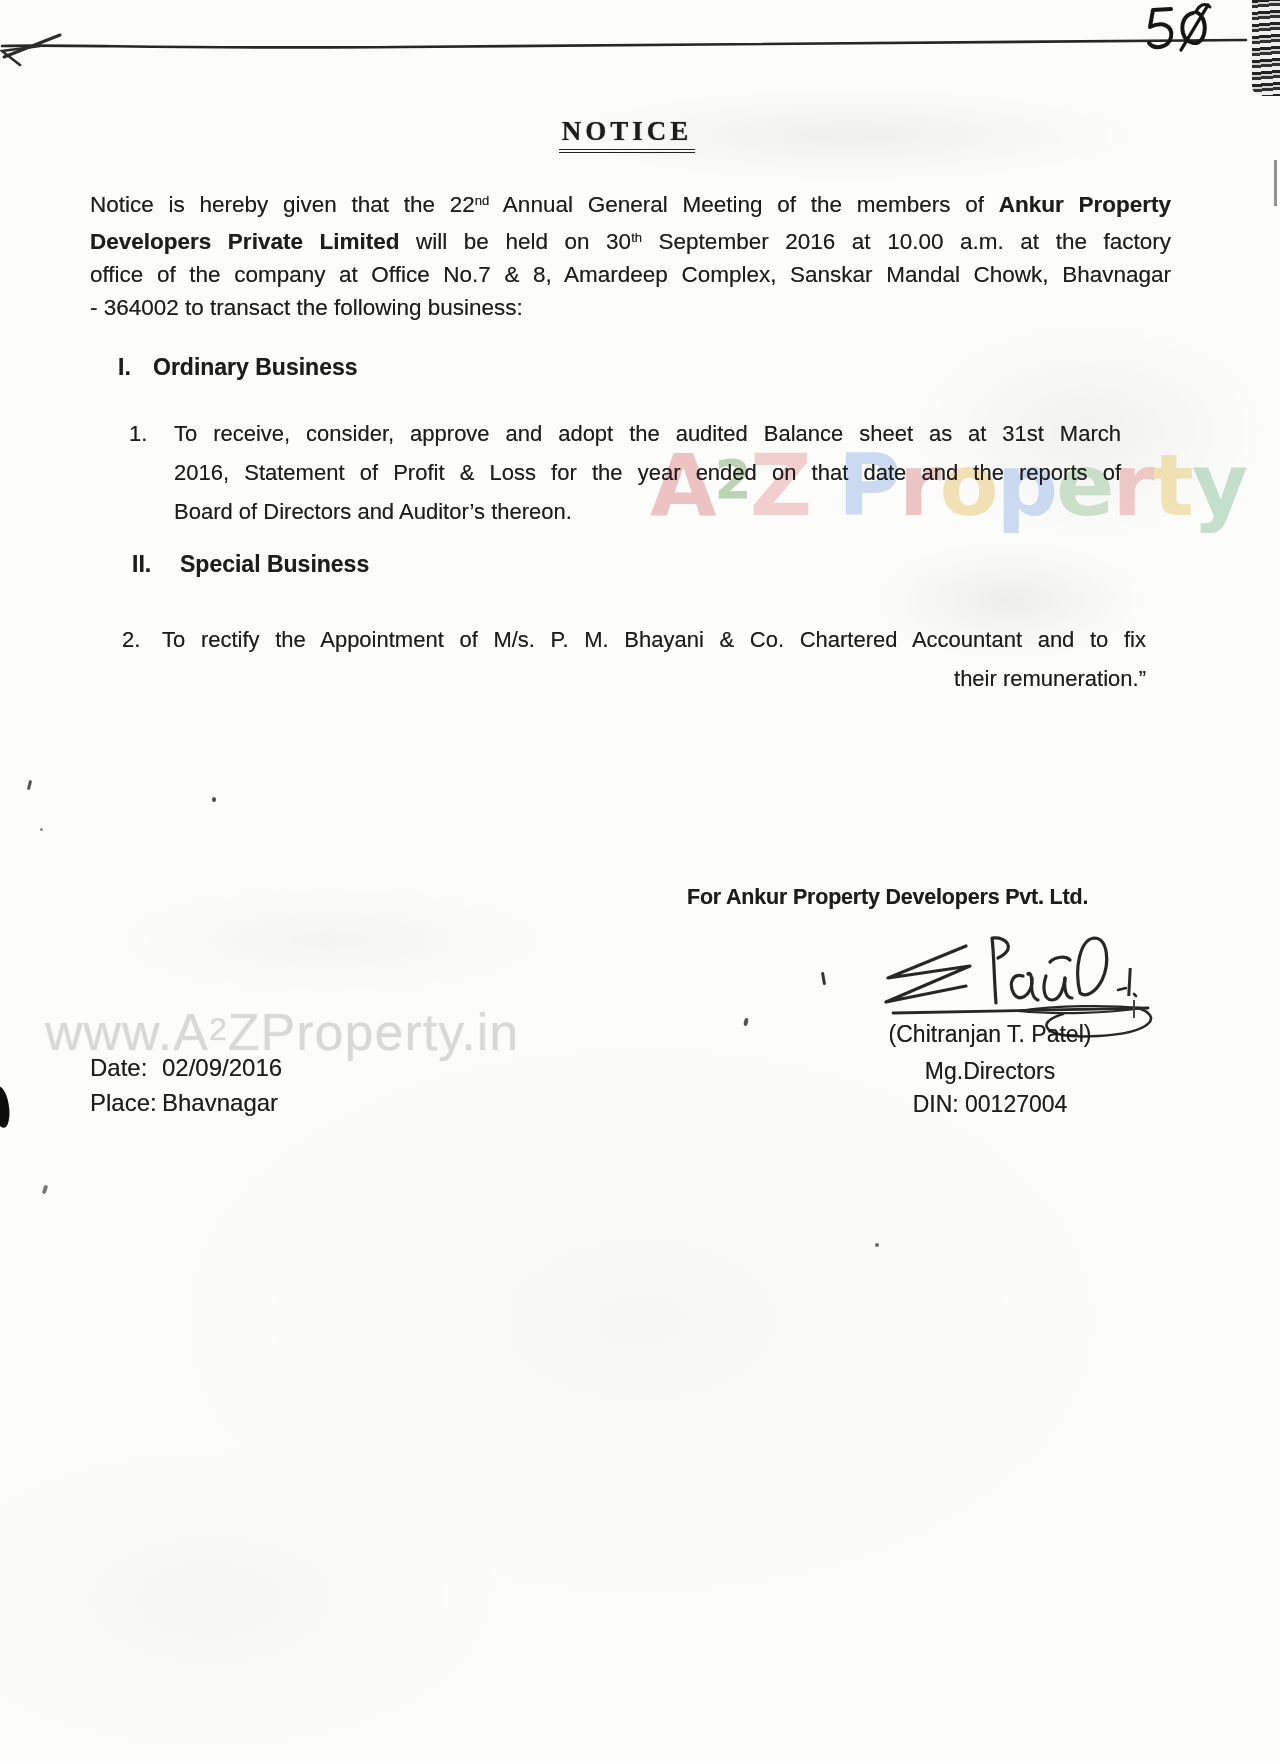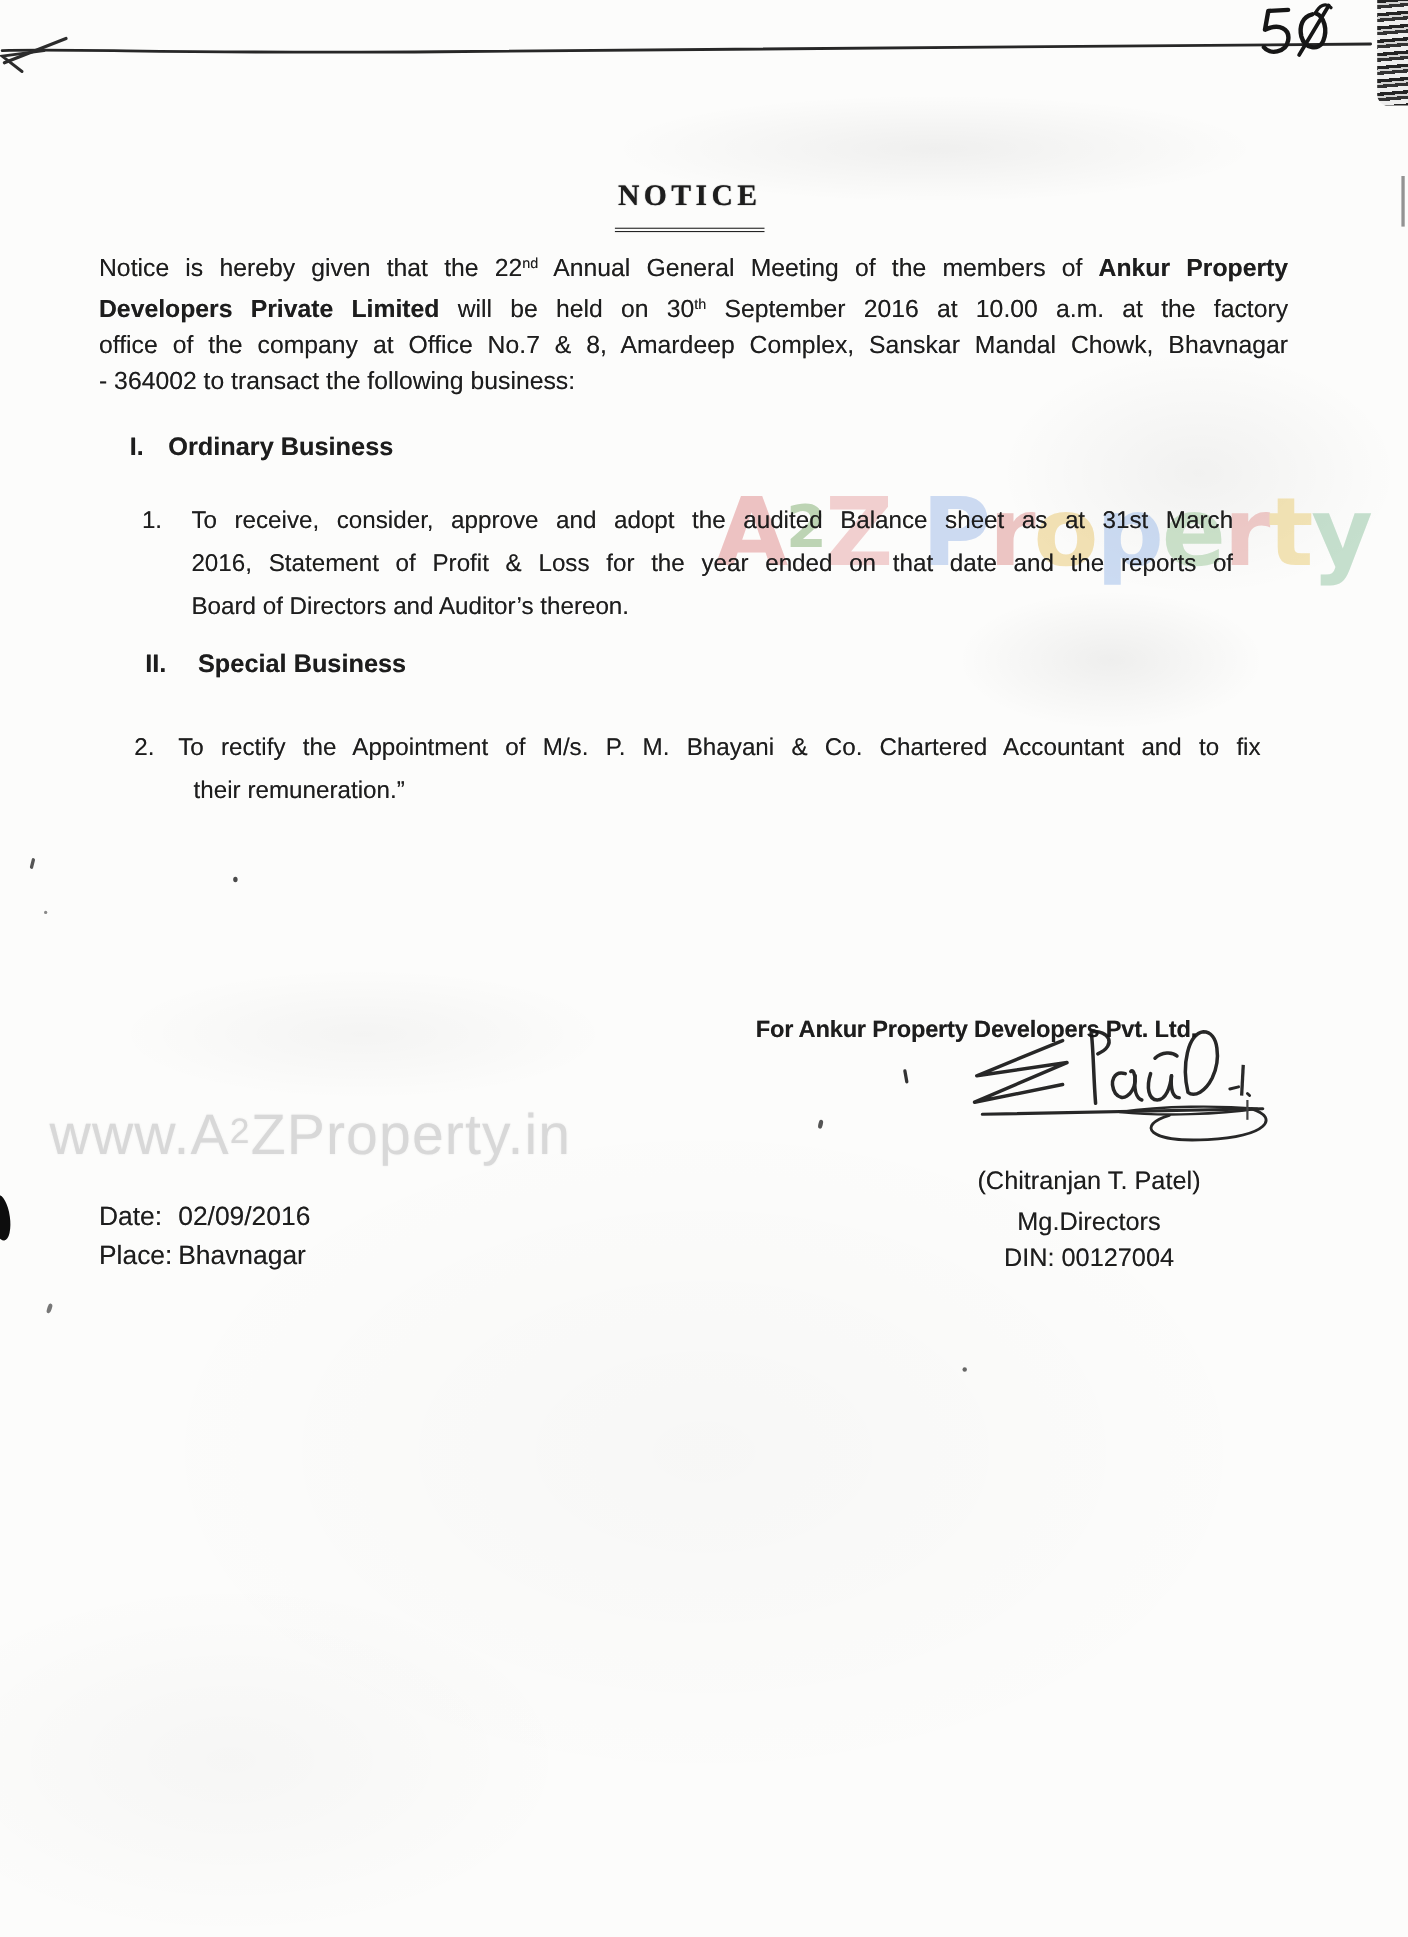--- a/index.html
+++ b/index.html
@@ -10,32 +10,32 @@
   }
   .wash{position:absolute;inset:0;pointer-events:none;z-index:1;
     background:
       radial-gradient(ellipse 420px 70px at 850px 135px, rgba(0,0,0,.05), transparent 70%),
       radial-gradient(ellipse 260px 160px at 1090px 430px, rgba(0,0,0,.045), transparent 70%),
       radial-gradient(ellipse 200px 90px at 1010px 600px, rgba(0,0,0,.055), transparent 70%),
       radial-gradient(ellipse 700px 420px at 640px 1320px, rgba(0,0,0,.018), transparent 75%),
       radial-gradient(ellipse 420px 220px at 210px 1600px, rgba(0,0,0,.025), transparent 75%),
       radial-gradient(ellipse 300px 80px at 330px 940px, rgba(0,0,0,.03), transparent 75%);
   }
-  .txt{position:absolute;z-index:2;text-shadow:0 0 .5px rgba(25,25,25,.55);margin-top:39px;}
+  .txt{position:absolute;z-index:2;text-shadow:0 0 .5px rgba(25,25,25,.55);}
   .b{font-weight:bold;}
   .sup{font-size:.58em;vertical-align:.52em;}
   .s2{font-size:.62em;vertical-align:.32em;}
   .line{white-space:normal;}
   .fill{text-align:justify;text-align-last:justify;}
   
   .title-wrap{position:absolute;left:0;top:116;width:1280px;text-align:center;z-index:2;}
   .title{display:inline-block;transform:translateX(-13px);
     font-family:"Liberation Serif",serif;font-weight:bold;font-size:27px;
-    letter-spacing:4px;border-bottom:4px double #242424;padding:0 3px 14px 3px;
-    text-shadow:0 0 1px rgba(20,20,20,.7);margin-top:46px;}
+    letter-spacing:4px;border-bottom:4px double #242424;padding:0 3px 2px 3px;
+    text-shadow:0 0 1px rgba(20,20,20,.7);}
   
   .intro{left:90px;top:184px;width:1081px;font-size:22.5px;}
   .intro .line{line-height:33px;}
   
   .sec{font-size:23px;font-weight:bold;display:flex;}
   .sec .num{flex:0 0 auto;}
   .sec1{left:118px;top:354px;}
   .sec1 .num{width:35px;}
   .sec2{left:132px;top:551px;}
   .sec2 .num{width:48px;}
@@ -133,21 +133,21 @@
 
   <div class="txt sec sec2">
     <span class="num">II.</span>
     <span>Special Business</span>
   </div>
 
   <div class="txt item item2">
     <span class="num">2.</span>
     <div class="lines">
         <div class="line fill"><span>To rectify the Appointment of M/s. P. M. Bhayani &amp; Co. Chartered Accountant and to fix</span></div>
-        <div class="line" style="padding-left: 14px;"><span>their remuneration.”</span></div>
+        <div class="line" style="padding-left: 14px; text-align: right;"><span>their remuneration.”</span></div>
       </div>
   </div>
 
   <div class="txt for-line">For Ankur Property Developers Pvt. Ltd.</div>
 
   <svg class="art" style="left:818px;top:928px;" width="340" height="125" viewBox="0 0 340 125">
     <g fill="none" stroke="#161616" stroke-width="3.2" stroke-linecap="round" stroke-linejoin="round" opacity=".92">
       <path d="M148,18 L70,50 L152,38 L68,74 L148,58"></path>
       <path d="M178,75 C176,50 176,25 174,10 C190,8 198,22 180,30"></path>
       <path d="M205,48 C195,45 190,55 196,66 C202,74 212,68 214,55 C214,48 212,44 210,46"></path>

